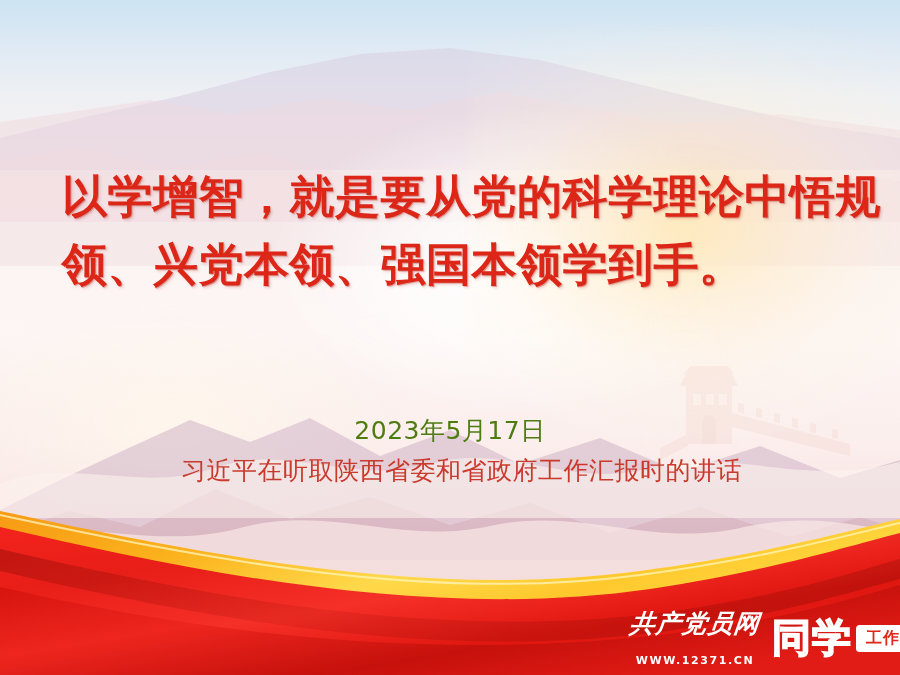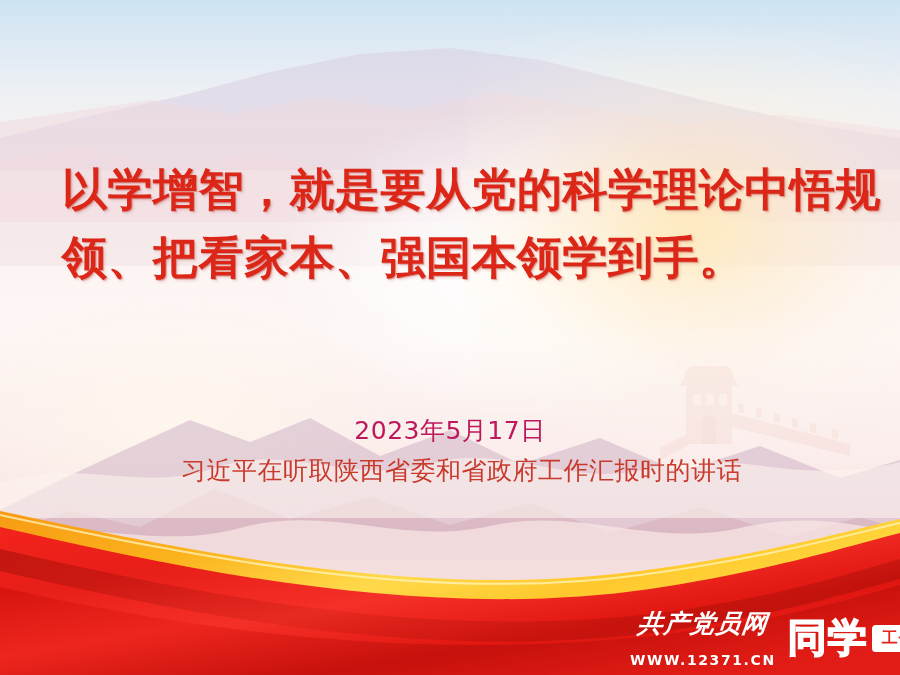--- a/index.html
+++ b/index.html
@@ -90,21 +90,21 @@
     position: absolute;
     left: 0; bottom: 0;
     width: 900px; height: 200px;
   }
   .ribbon svg { display: block; width: 100%; height: 100%; }
 
   
   .quote {
     position: absolute;
     left: 0; right: 0;
-    top: 156px;
+    top: 163px;
     text-align: left;
     padding: 0 62px;
     box-sizing: border-box;
   }
   .quote-line {
     display: block;
     font-family: "DejaVu Sans", "Liberation Sans", sans-serif;
     font-weight: 700;
     font-size: 45px;
     line-height: 68px;
@@ -120,21 +120,21 @@
     position: absolute;
     left: 0; right: 0;
     top: 414px;
     text-align: center;
   }
   .attrib-date {
     display: block;
     font-family: "DejaVu Sans", "Liberation Sans", sans-serif;
     font-size: 25px;
     line-height: 34px;
-    color: #be185d;
+    color: #4d7c0f;
     letter-spacing: 0.5px;
   }
   .attrib-source {
     display: block;
     margin-top: 6px;
     font-family: "DejaVu Sans", "Liberation Sans", sans-serif;
     font-size: 25px;
     line-height: 34px;
     color: #c93a2c;
     letter-spacing: 0.5px;
@@ -165,21 +165,21 @@
     font-size: 25px;
     line-height: 27px;
     color: #ffffff;
     letter-spacing: 1px;
     white-space: nowrap;
     transform: skewX(-6deg);
   }
   .logo-url {
     font-family: "DejaVu Sans", "Liberation Sans", sans-serif;
     font-weight: 700;
-    font-size: 14px;
+    font-size: 11px;
     line-height: 13px;
     color: #ffffff;
     letter-spacing: 1.6px;
     white-space: nowrap;
     margin-top: 17px;
   }
   .logo-right {
     display: flex;
     align-items: center;
     gap: 4px;
@@ -279,21 +279,21 @@
 
         <path d="M42,92 L42,70 a7,7 0 0 1 14,0 L56,92 Z" fill="#d99e8e"></path>
 
         <path d="M0,96 L28,82 L28,94 L0,108 Z"></path>
       </g>
     </svg>
   </div>
 
   <div class="quote">
     <span class="quote-line">以学增智，就是要从党的科学理论中悟规</span>
-    <span class="quote-line">领、把看家本、强国本领学到手。</span>
+    <span class="quote-line">领、兴党本领、强国本领学到手。</span>
   </div>
 
   <div class="attrib">
     <span class="attrib-date">2023年5月17日</span>
     <span class="attrib-source">习近平在听取陕西省委和省政府工作汇报时的讲话</span>
   </div>
 
   <div class="ribbon">
     <svg viewBox="0 0 900 200" preserveAspectRatio="none">
       <defs>

